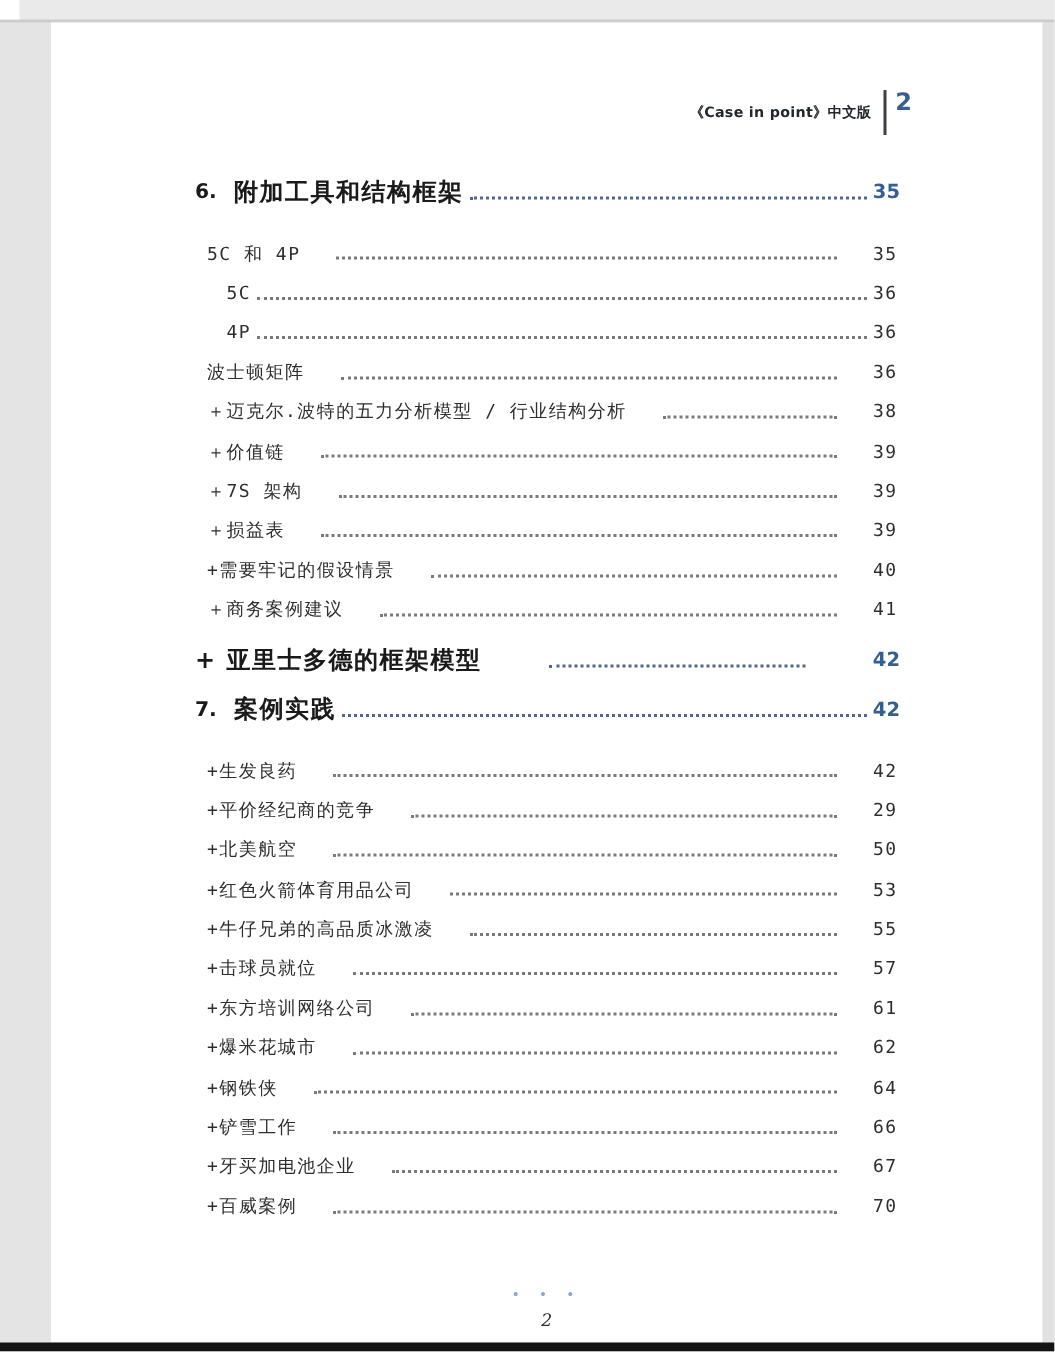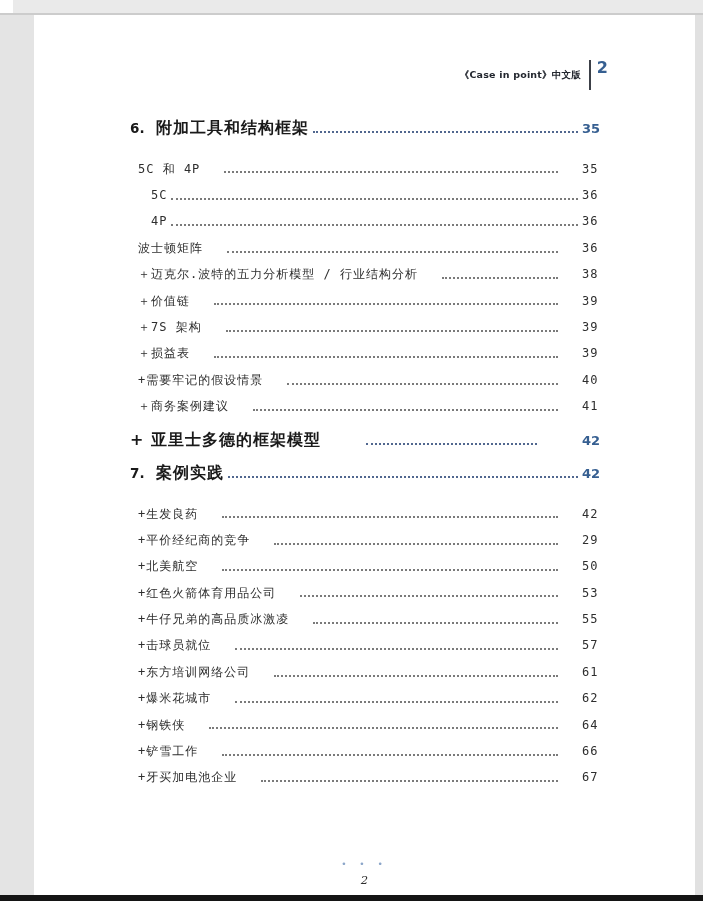--- a/index.html
+++ b/index.html
@@ -231,20 +231,26 @@
       <span class="title">+铲雪工作</span>
       <span class="leader"></span>
       <span class="num">66</span>
     </div>
       <div class="row lv-item">
 
       <span class="title">+牙买加电池企业</span>
       <span class="leader"></span>
       <span class="num">67</span>
     </div>
+      <div class="row lv-item">
+
+      <span class="title">+百威案例</span>
+      <span class="leader"></span>
+      <span class="num">70</span>
+    </div>
     </div>
 
   <div class="pg-footer">
     <span class="ornament">• • •</span>
     <span class="num">2</span>
   </div>
 
 </div>
 
 </body></html>

